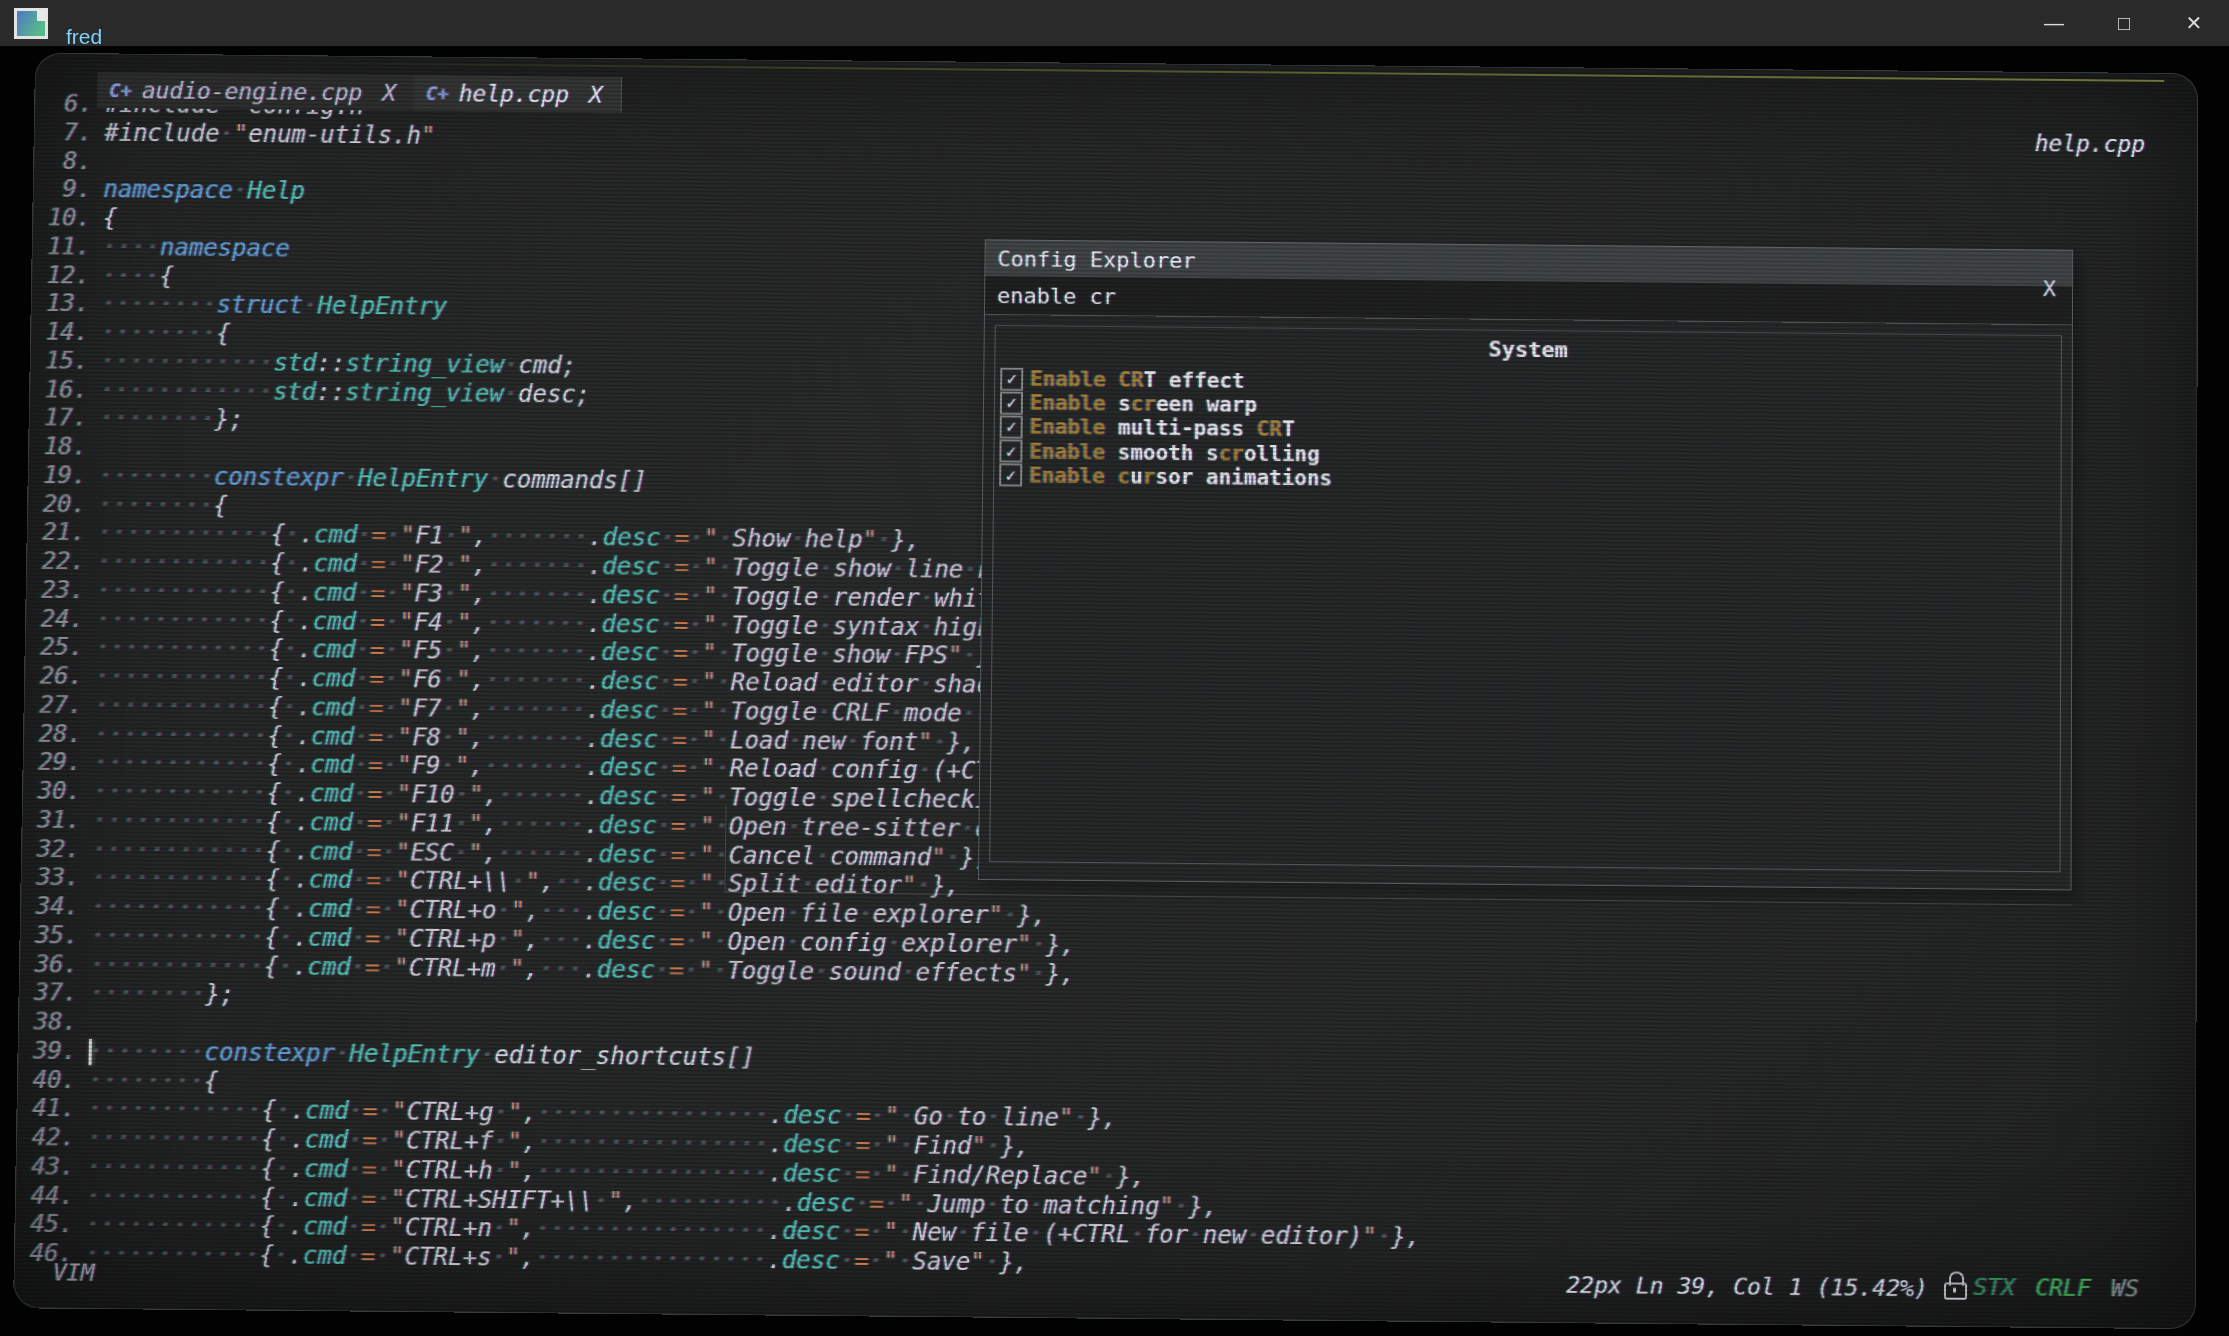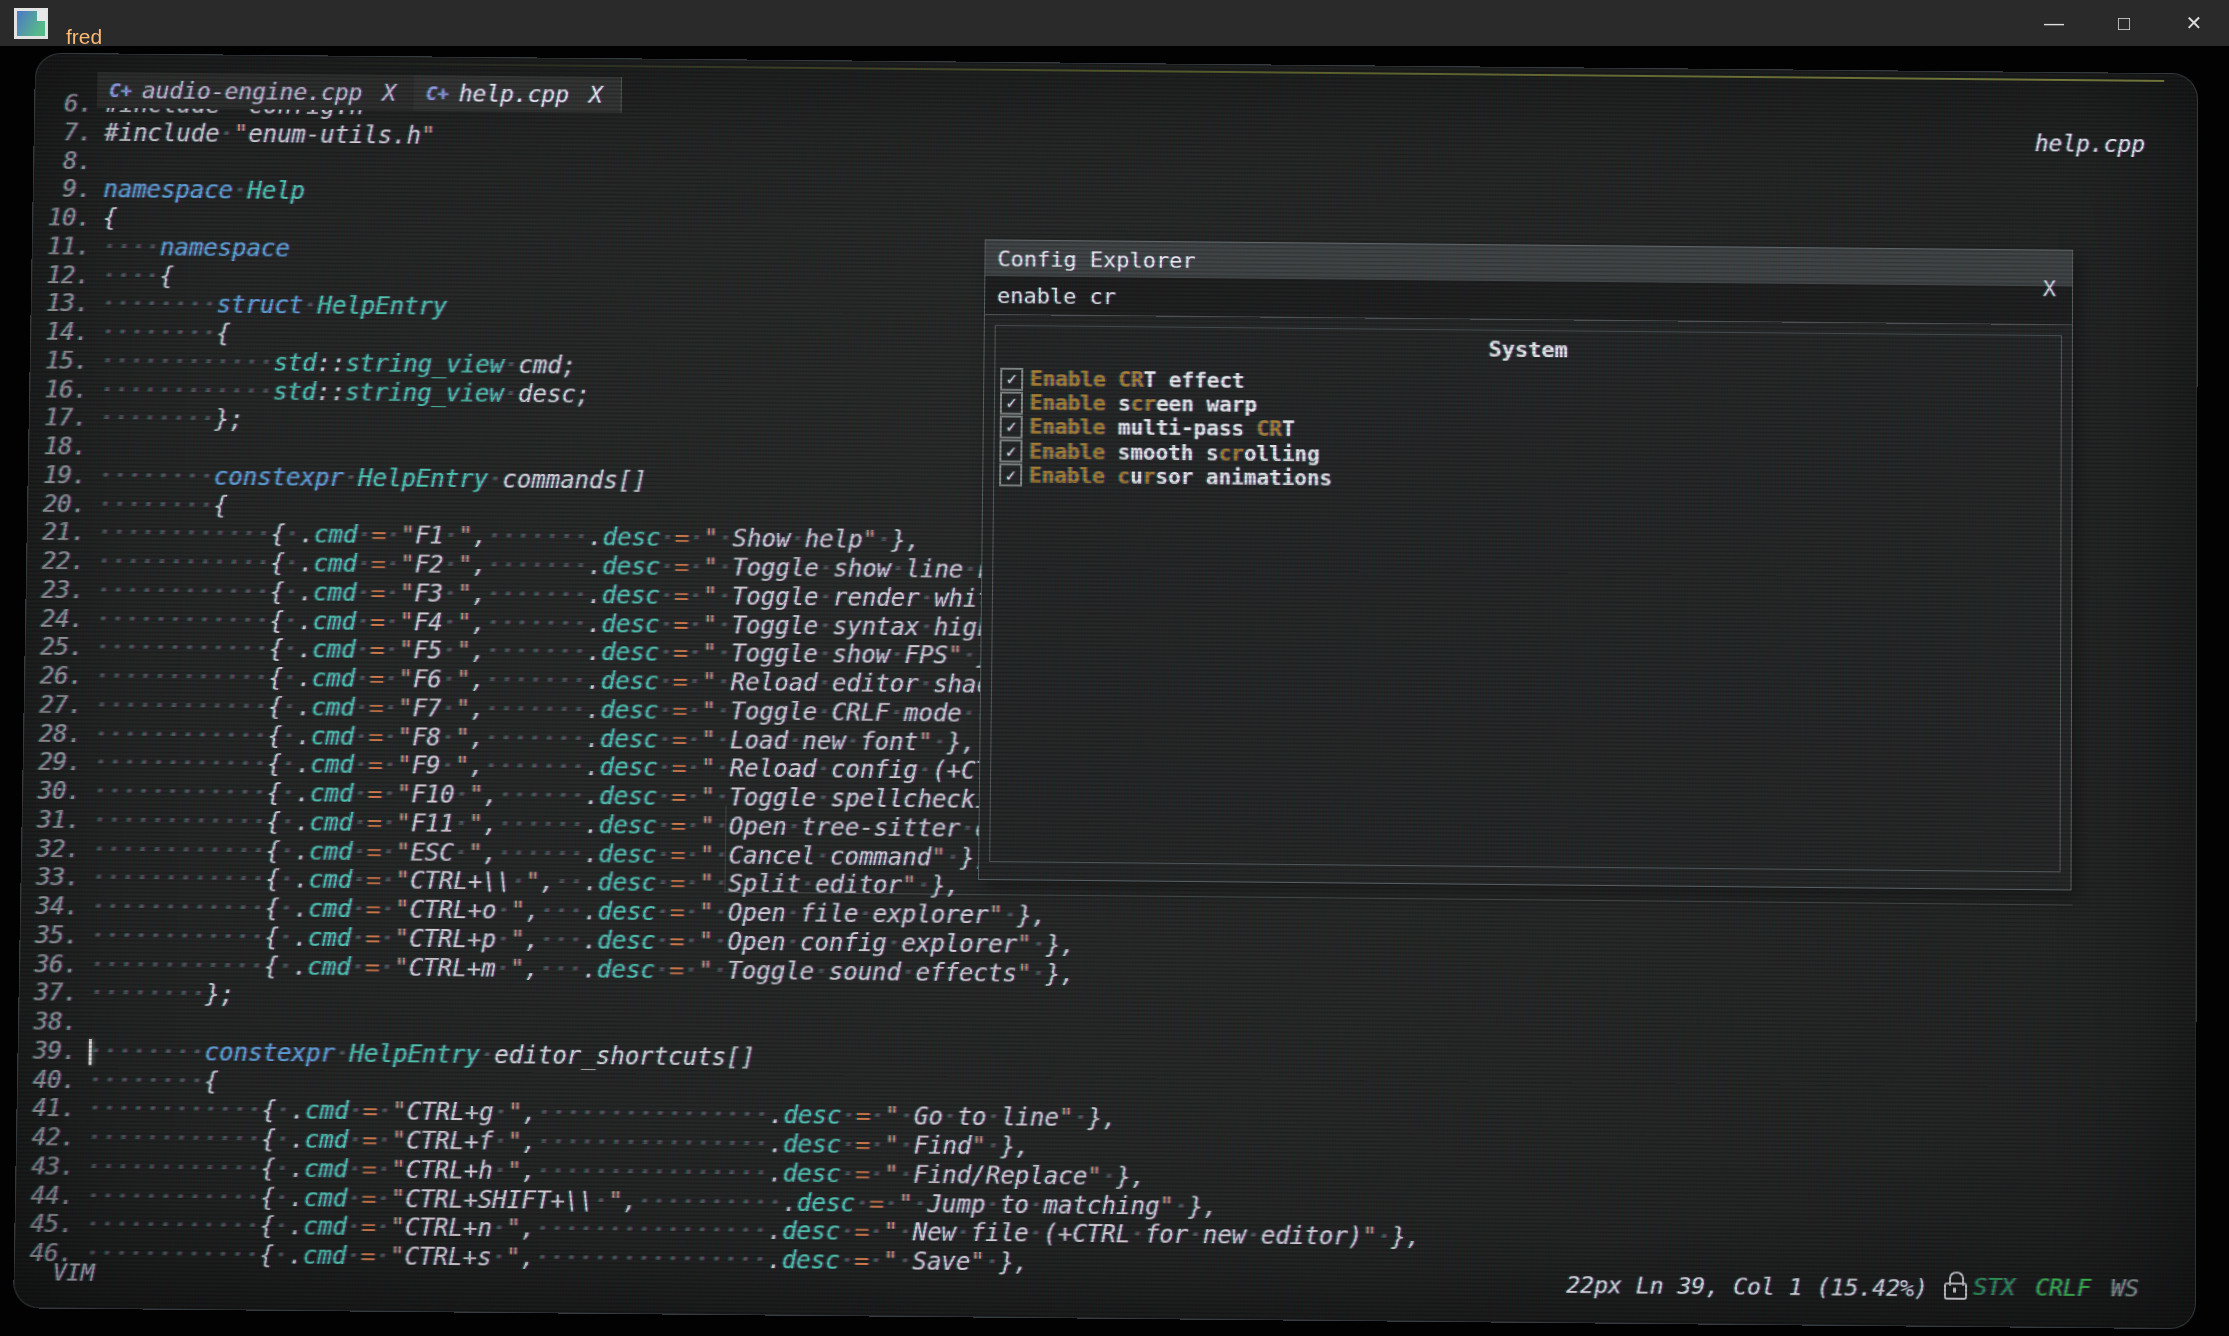--- a/index.html
+++ b/index.html
@@ -5,21 +5,21 @@
   html,body{margin:0;padding:0;background:#000;}
   body{width:2229px;height:1336px;overflow:hidden;position:relative;
        font-family:"DejaVu Sans Mono",monospace;}
 
   
   .titlebar{height:46px;background:#2a2a2a;display:flex;align-items:center;
             font-family:"Liberation Sans",sans-serif;position:relative;z-index:100;}
   .app-icon{width:28px;height:25px;margin-left:14px;position:relative;
             border:3px solid #e3e3e3;background:linear-gradient(120deg,#4f7fc0 10%,#57b98a 80%);}
   .app-icon::after{content:"";position:absolute;right:-1px;top:-1px;width:9px;height:11px;background:#e8e8e8;}
-  .window-title{margin-left:18px;font-size:21px;color:#fdba74;margin-top:28px;}
+  .window-title{margin-left:18px;font-size:21px;color:#7dd3fc;margin-top:28px;}
   .win-controls{margin-left:auto;display:flex;height:100%;}
   .win-btn{width:70px;height:100%;display:flex;align-items:center;justify-content:center;
            color:#dcdcdc;font-size:20px;cursor:default;}
 
   
   .screen-area{position:absolute;top:46px;left:0;right:0;bottom:0;background:#020202;}
   .screen{position:absolute;left:24px;top:14px;right:32px;bottom:20px;
           background:radial-gradient(ellipse at 50% 40%,#272928 0%,#232524 55%,#1e201f 100%);
           border-radius:26px;overflow:hidden;
           border:1px solid rgba(110,128,142,0.25);

